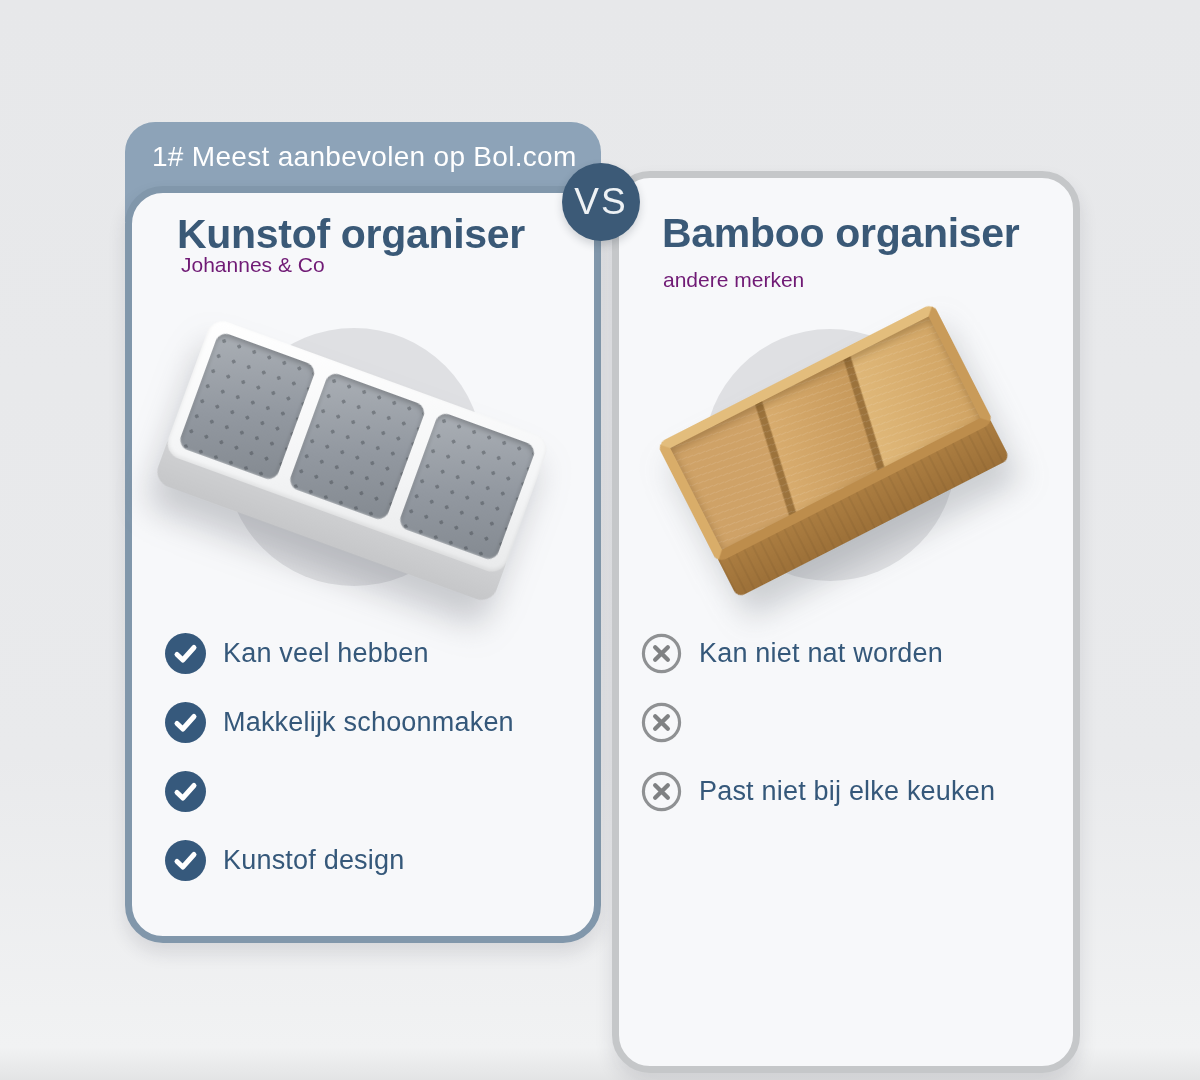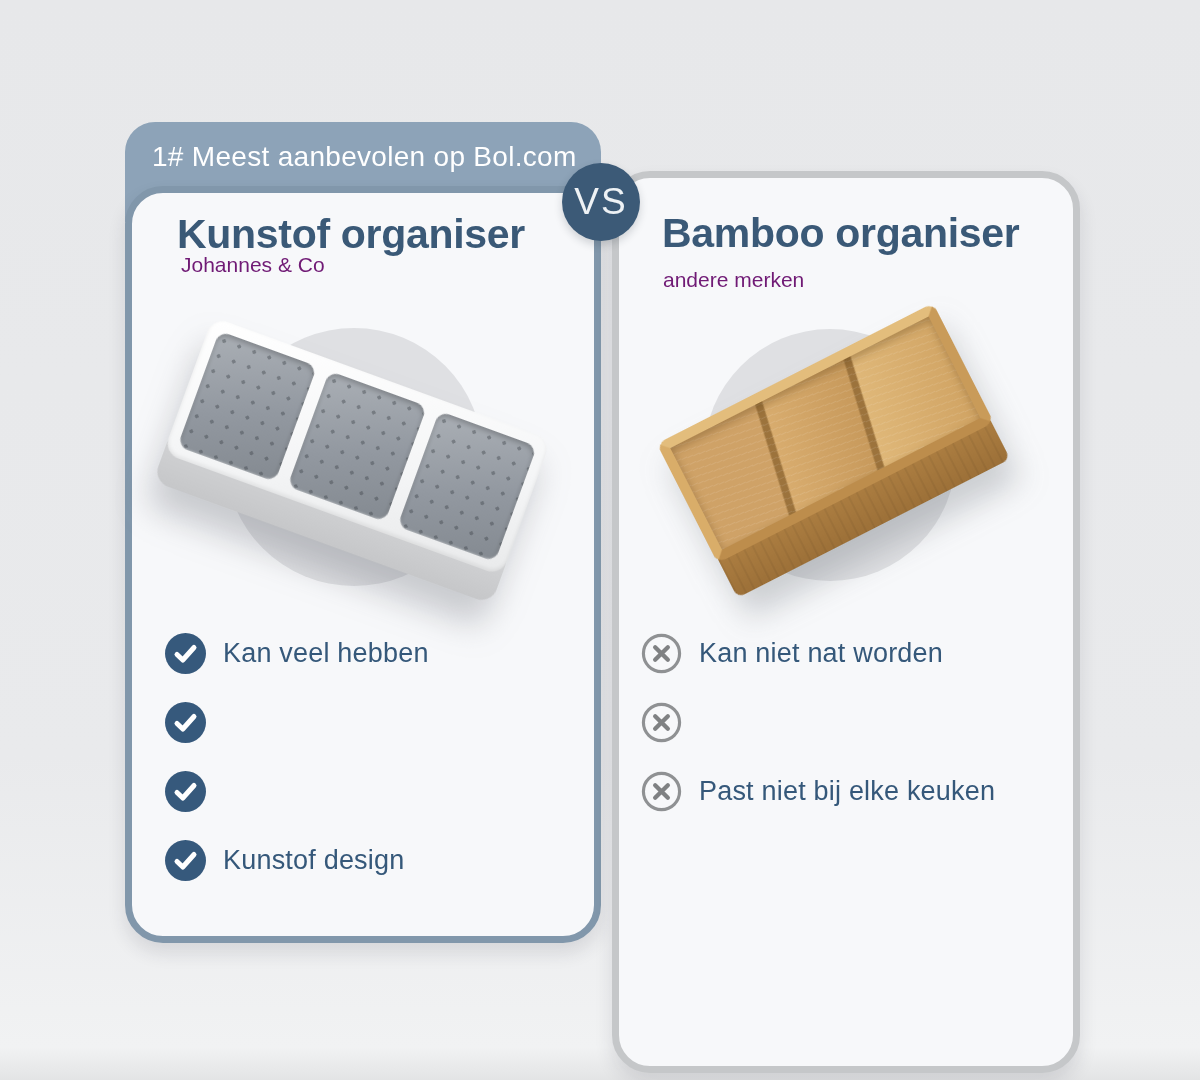--- a/index.html
+++ b/index.html
@@ -135,20 +135,21 @@
           <circle cx="20.5" cy="20.5" r="20.5" fill="#36597c"></circle>
           <path d="M12 21.5 L17.8 27 L29 14.5" stroke="#ffffff" stroke-width="5" fill="none" stroke-linecap="round" stroke-linejoin="round"></path>
         </svg>
         <span class="feature-label">Kan veel hebben</span>
       </li>
       <li class="feature-item">
         <svg class="feature-icon" viewBox="0 0 41 41">
           <circle cx="20.5" cy="20.5" r="20.5" fill="#36597c"></circle>
           <path d="M12 21.5 L17.8 27 L29 14.5" stroke="#ffffff" stroke-width="5" fill="none" stroke-linecap="round" stroke-linejoin="round"></path>
         </svg>
+        <span class="feature-label">Makkelijk schoonmaken</span>
       </li>
       <li class="feature-item">
         <svg class="feature-icon" viewBox="0 0 41 41">
           <circle cx="20.5" cy="20.5" r="20.5" fill="#36597c"></circle>
           <path d="M12 21.5 L17.8 27 L29 14.5" stroke="#ffffff" stroke-width="5" fill="none" stroke-linecap="round" stroke-linejoin="round"></path>
         </svg>
       </li>
       <li class="feature-item">
         <svg class="feature-icon" viewBox="0 0 41 41">
           <circle cx="20.5" cy="20.5" r="20.5" fill="#36597c"></circle>

